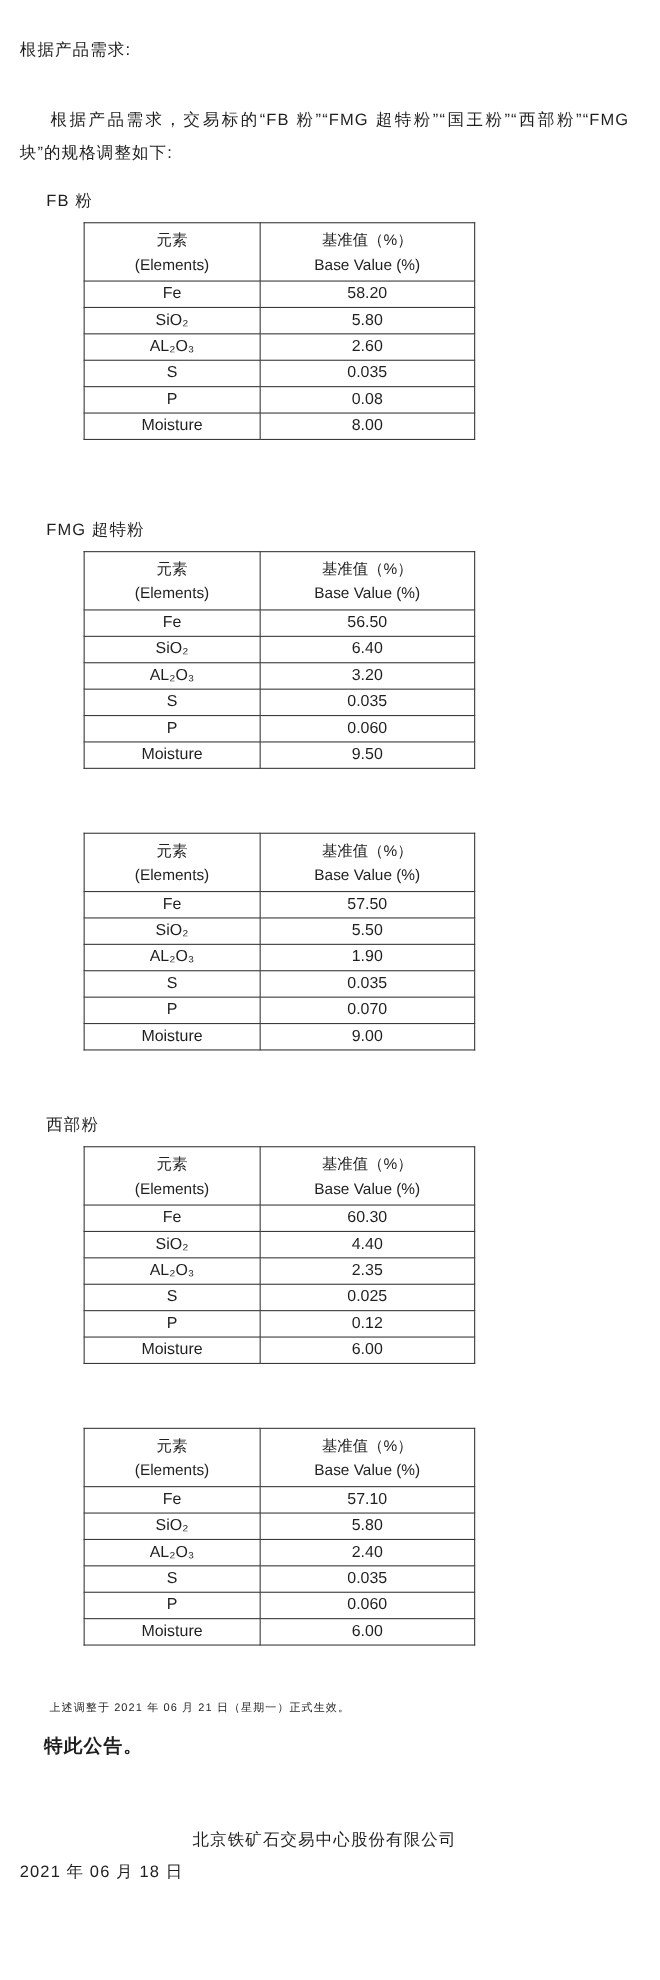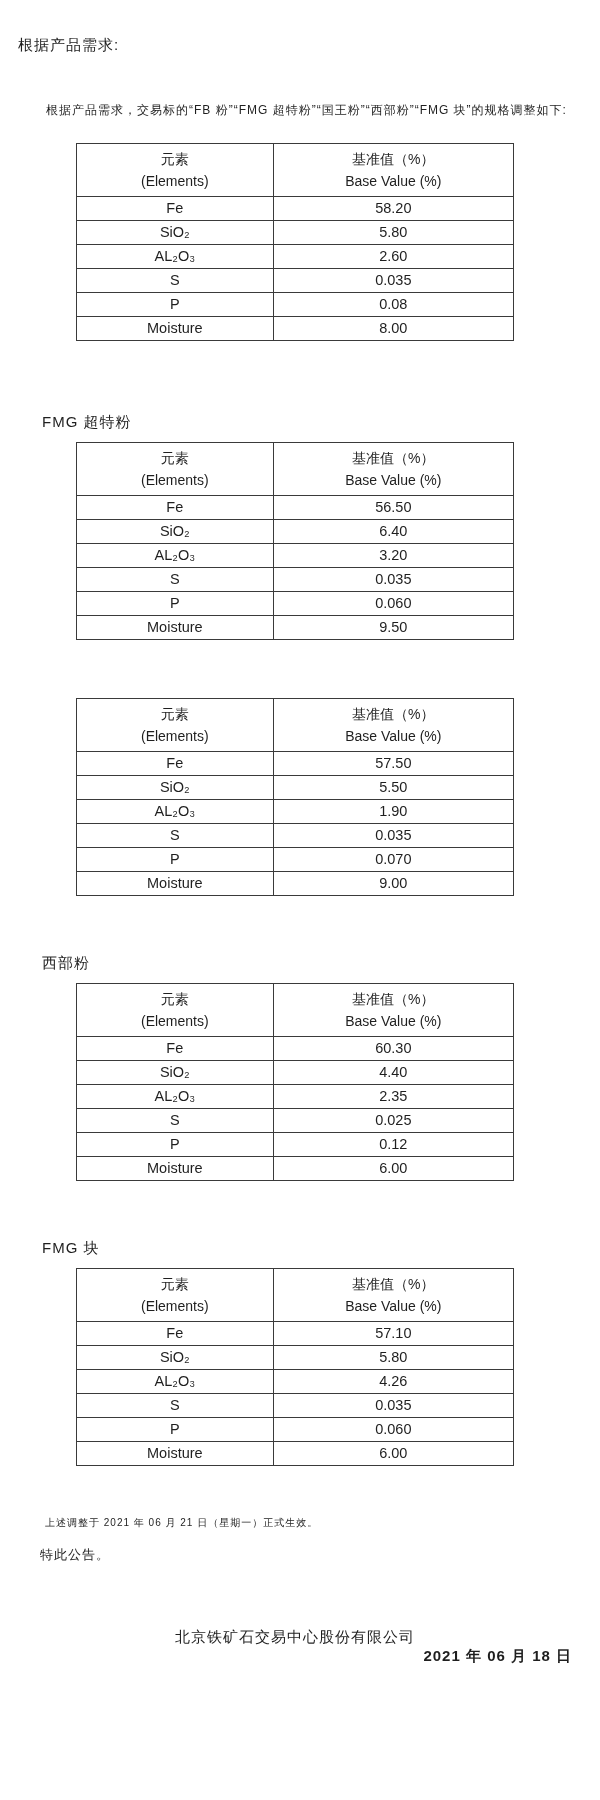--- a/index.html
+++ b/index.html
@@ -15,33 +15,33 @@
   .salutation {
     font-size: 15px;
     letter-spacing: 1px;
   }
   .intro {
     margin-top: 40px;
     text-indent: 28px;
     line-height: 30px;
     text-align: justify;
     letter-spacing: 1px;
-    font-size: 12px;
+    font-size: 15px;
   }
   .spec-section { margin-top: 58px; }
   .spec-section.first { margin-top: 18px; }
   .spec-section.second { margin-top: 72px; }
   .section-title {
     margin-left: 24px;
     font-size: 15px;
     letter-spacing: 1px;
   }
   table.spec-table {
     border-collapse: collapse;
-    width: 438px;
+    width: 356px;
     margin-left: 58px;
     margin-top: 10px;
     table-layout: fixed;
   }
   table.spec-table th, table.spec-table td {
     border: 1px solid #3a3a3a;
     text-align: center;
     vertical-align: middle;
     font-weight: normal;
     background: #ffffff;
@@ -62,45 +62,47 @@
   .footer-note {
     margin-left: 27px;
     margin-top: 46px;
     font-size: 10px;
     letter-spacing: 1px;
     line-height: 22px;
   }
   .closing-note {
     margin-left: 22px;
     margin-top: 12px;
-    font-size: 13px;
-    letter-spacing: 1px;
+    font-size: 17px;
+    letter-spacing: 1px;
+    font-weight: bold;
   }
   .issuer {
     margin-top: 64px;
     text-align: center;
     font-size: 15px;
     letter-spacing: 1px;
   }
   .issue-date {
-    text-align: right;
-    font-size: 15px;
-    letter-spacing: 1px;
-    font-weight: bold;
+    margin-top: 10px;
+    text-align: left;
+    font-size: 15px;
+    letter-spacing: 1px;
   }
 </style>
 </head>
 <body>
 
 <p class="salutation">根据产品需求:</p>
 
 <p class="intro">根据产品需求，交易标的“FB 粉”“FMG 超特粉”“国王粉”“西部粉”“FMG 块”的规格调整如下:</p>
 
 <div id="tables-container">
   <div class="spec-section first">
+    <p class="section-title">FB 粉</p>
     <table class="spec-table">
       <colgroup>
           <col class="c1">
           <col class="c2">
         </colgroup>
       <thead>
         <tr>
           <th>
             <div class="h1">元素</div>
             <div class="h2">(Elements)</div>
@@ -277,21 +279,20 @@
           </tr>
           <tr>
             <td>Moisture</td>
             <td>6.00</td>
           </tr>
         </tbody>
     </table>
   </div>
 
   <div class="spec-section">
-    <p class="section-title">FMG 块</p>
     <table class="spec-table">
       <colgroup>
           <col class="c1">
           <col class="c2">
         </colgroup>
       <thead>
         <tr>
           <th>
             <div class="h1">元素</div>
             <div class="h2">(Elements)</div>
@@ -306,21 +307,21 @@
           <tr>
             <td>Fe</td>
             <td>57.10</td>
           </tr>
           <tr>
             <td>SiO₂</td>
             <td>5.80</td>
           </tr>
           <tr>
             <td>AL₂O₃</td>
-            <td>4.26</td>
+            <td>2.40</td>
           </tr>
           <tr>
             <td>S</td>
             <td>0.035</td>
           </tr>
           <tr>
             <td>P</td>
             <td>0.060</td>
           </tr>
           <tr>

